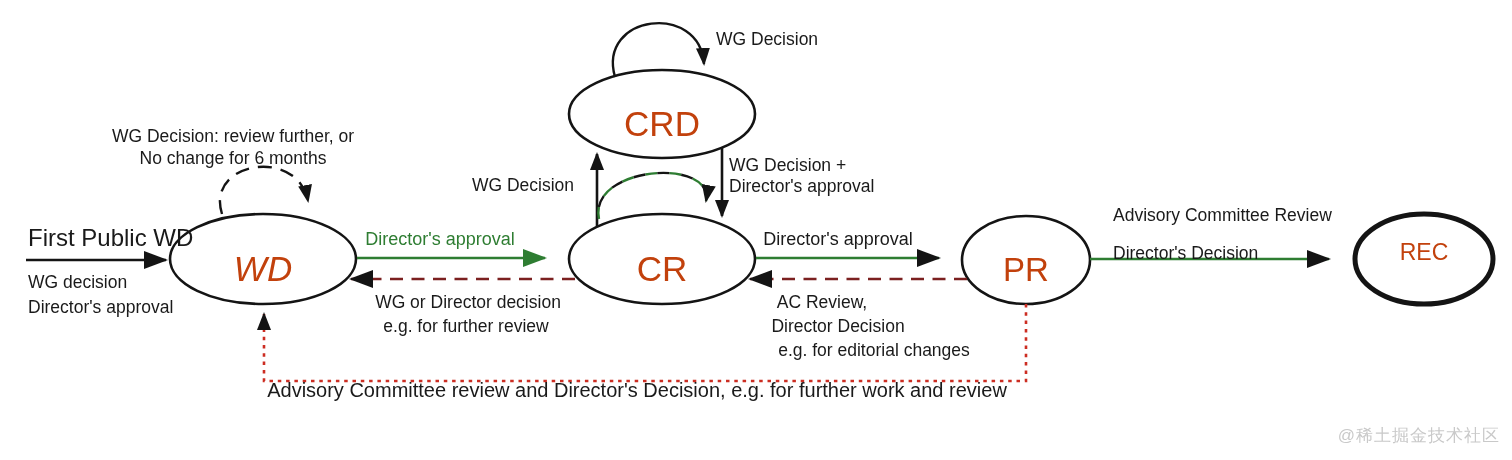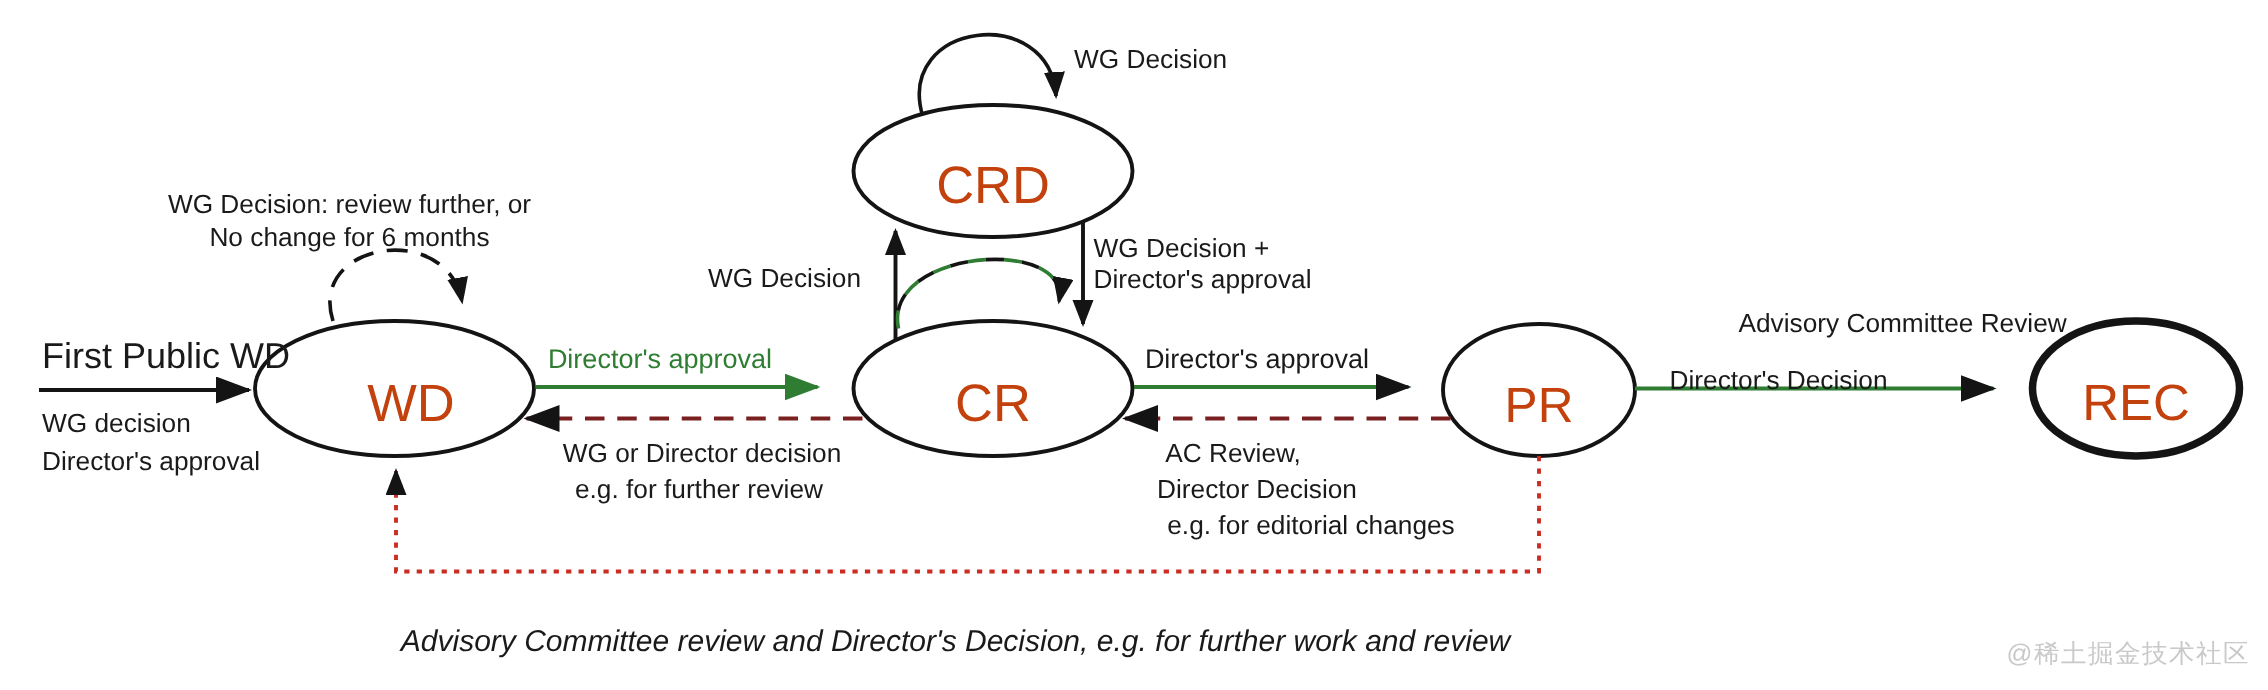--- a/index.html
+++ b/index.html
@@ -66,25 +66,25 @@
 
     <path d="M 756 258 H 939" fill="none" stroke="#2e7d32" stroke-width="2.6" marker-end="url(#mb)"></path>
 
     <path d="M 967 279 H 750" fill="none" stroke="#7b2020" stroke-width="2.6" stroke-dasharray="13 8.5" marker-end="url(#mb)"></path>
 
     <path d="M 1090 259 H 1329" fill="none" stroke="#2e7d32" stroke-width="2.6" marker-end="url(#mb)"></path>
 
     <path d="M 1026 304 V 381 H 264 V 314" fill="none" stroke="#cc2d22" stroke-width="2.6" stroke-dasharray="3.5 4.8" marker-end="url(#ms)"></path>
   </svg>
 
-  <div class="node-label" style="left:274px;top:259px;">WD</div>
+  <div class="node-label" style="left:263px;top:259px;font-style:italic;">WD</div>
   <div class="node-label" style="left:662px;top:114px;">CRD</div>
   <div class="node-label" style="left:662px;top:259px;">CR</div>
   <div class="node-label" style="left:1026px;top:260px;font-size:33px;">PR</div>
-  <div class="node-label" style="left:1424px;top:259px;font-size:34px;">REC</div>
+  <div class="node-label" style="left:1424px;top:242px;font-size:23px;">REC</div>
 
   <div class="lbl" style="left:28px;top:224px;font-size:24px;">First Public WD</div>
   <div class="lbl" style="left:28px;top:272px;">WG decision</div>
   <div class="lbl" style="left:28px;top:297px;">Director's approval</div>
 
   <div class="lbl center" style="left:233px;top:126px;">WG Decision: review further, or</div>
   <div class="lbl center" style="left:233px;top:148px;">No change for 6 months</div>
 
   <div class="lbl center green" style="left:440px;top:229px;font-size:18px;">Director's approval</div>
 
@@ -97,20 +97,20 @@
 
   <div class="lbl" style="left:729px;top:155px;">WG Decision +</div>
   <div class="lbl" style="left:729px;top:176px;">Director's approval</div>
 
   <div class="lbl center" style="left:838px;top:229px;font-size:18px;">Director's approval</div>
 
   <div class="lbl center" style="left:822px;top:292px;">AC Review,</div>
   <div class="lbl center" style="left:838px;top:316px;">Director Decision</div>
   <div class="lbl center" style="left:874px;top:340px;">e.g. for editorial changes</div>
 
-  <div class="lbl" style="left:1113px;top:205px;margin-left:46px;">Advisory Committee Review</div>
+  <div class="lbl" style="left:1113px;top:205px;">Advisory Committee Review</div>
   <div class="lbl" style="left:1113px;top:243px;">Director's Decision</div>
 
-  <div class="lbl center caption" style="left:637px;top:416px;font-style:italic;">Advisory Committee review and Director's Decision, e.g. for further work and review</div>
+  <div class="lbl center caption" style="left:637px;top:378px;">Advisory Committee review and Director's Decision, e.g. for further work and review</div>
 
   <div class="watermark">@稀土掘金技术社区</div>
 
 </div>
 
 </body></html>

